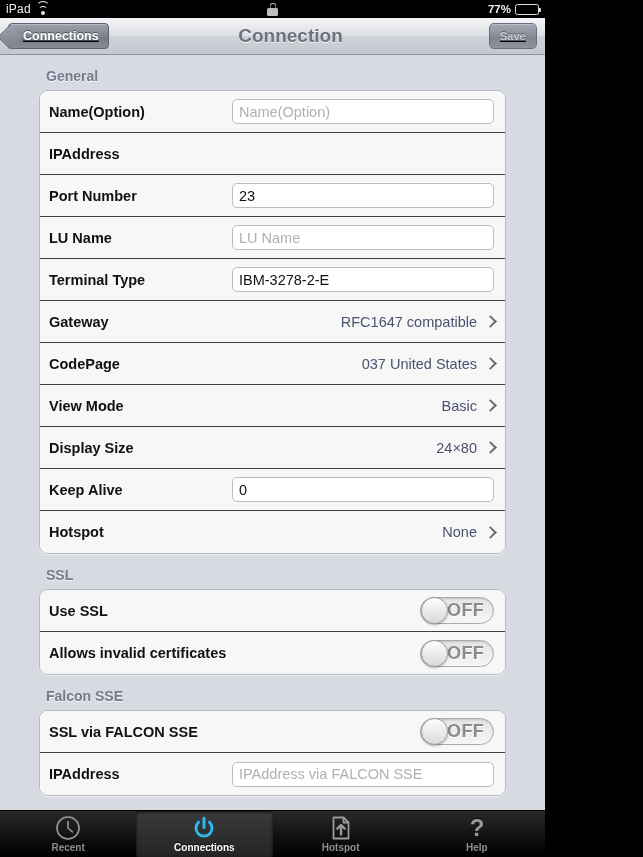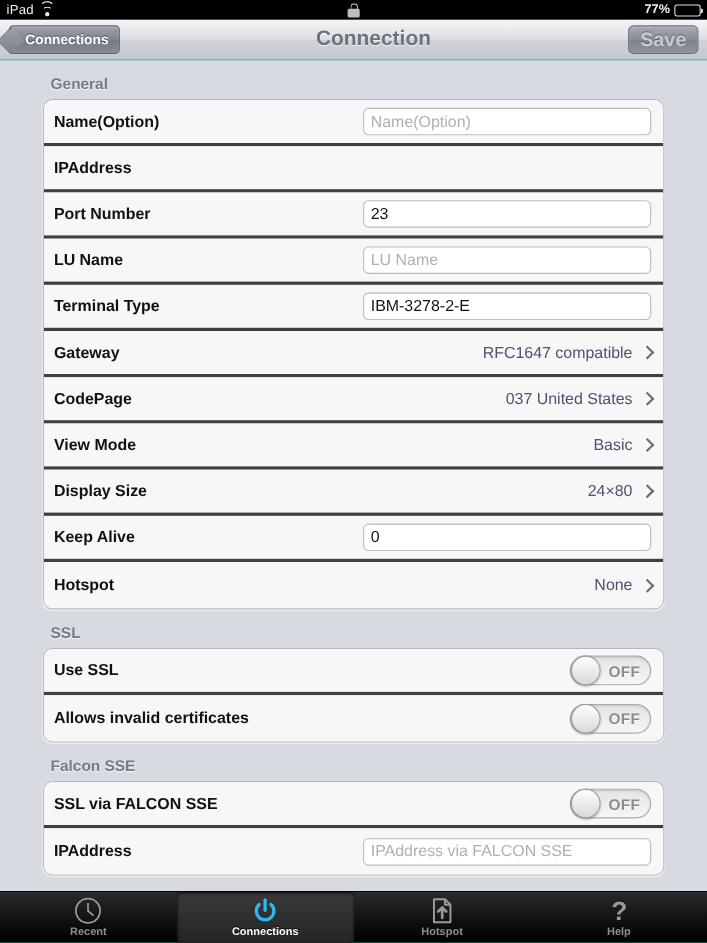--- a/index.html
+++ b/index.html
@@ -2,21 +2,21 @@
 <html><head>
 <meta charset="utf-8">
 <style>
   * { box-sizing: border-box; margin: 0; padding: 0; }
   html, body {
     width: 643px; height: 857px;
     font-family: "Liberation Sans", sans-serif;
     background: #000;
     overflow: hidden;
   }
-  .device { position: relative; width: 643px; height: 857px; background: #5eead4; }
+  .device { position: relative; width: 545px; height: 857px; background: #0ea5e9; text-decoration: underline; }
 
   
   .statusbar {
     height: 18px; background: #000; color: #e8e8e8;
     display: flex; align-items: center; padding: 0 6px;
     font-size: 12px; position: relative;
   }
   .sb-left { display: flex; align-items: center; gap: 5px; }
   .sb-name { font-size: 12px; letter-spacing: .2px; color: #eee; }
   .wifi-icon { display:inline-block; width: 14px; height: 11px; position: relative; }
@@ -79,21 +79,21 @@
     border-radius: 3px 0 0 0;
     transform: rotate(45deg);
   }
   .back-btn span { position: relative; z-index: 1; }
   .save-btn {
     position: relative; z-index: 2; margin-left: auto;
     height: 26px; min-width: 48px; display:flex; align-items:center; justify-content:flex-start;
     padding: 0 10px;
     background: linear-gradient(to bottom, #a6aab3, #868b96 52%, #7d828e 53%, #8e939d);
     border: 1px solid #6b707c; border-radius: 5px;
-    color: #c8cbd1; font-size: 18px; font-weight: bold;
+    color: #c8cbd1; font-size: 11px; font-weight: bold;
     text-shadow: 0 -1px 0 rgba(0,0,0,.35);
     box-shadow: inset 0 1px 0 rgba(255,255,255,.25);
   }
 
   
   .content {
     position: absolute; left: 0; right: 0; top: 55px; bottom: 47px;
     background: #d7dbe1; overflow: hidden;
   }
   .section-header {
@@ -103,21 +103,21 @@
   }
   .card {
     margin: 0 39px; background: #f7f7f7;
     border: 1px solid #b4b7bd; border-radius: 9px;
     box-shadow: 0 1px 1px rgba(255,255,255,.6);
     overflow: hidden;
   }
   .row {
     height: 42px; display: flex; align-items: center;
     padding: 0 11px 0 9px;
-    border-bottom: 3px solid #404040;
+    border-bottom: 1px solid #404040;
     background: #f7f7f7;
   }
   .row:last-child { border-bottom: none; }
   .row-label { font-size: 14.5px; font-weight: bold; color: #111; flex: 0 0 auto; }
   .spacer { flex: 1 1 auto; }
 
   .text-field {
     width: 262px; height: 25px;
     background: #fff; border: 1px solid #bcbcbc; border-radius: 5px;
     font-size: 14.5px; color: #111;
@@ -140,21 +140,21 @@
 
   .toggle {
     width: 74px; height: 27px; border-radius: 14px;
     background: linear-gradient(to bottom, #e4e4e4, #f6f6f6);
     border: 1px solid #a9a9a9;
     display: flex; align-items: center; justify-content: flex-end;
     padding-right: 9px; position: relative;
     box-shadow: inset 0 1px 2px rgba(0,0,0,.14);
   }
   .toggle .label {
-    font-size: 14px; font-weight: bold; color: #8b8b8b;
+    font-size: 18px; font-weight: bold; color: #8b8b8b;
     text-shadow: 0 1px 0 rgba(255,255,255,.9);
     letter-spacing: .3px;
   }
   .toggle .knob {
     position: absolute; left: 0px; top: -1px;
     width: 27px; height: 27px; border-radius: 50%;
     background: linear-gradient(to bottom, #fefefe, #d9d9d9);
     border: 1px solid #9d9d9d;
     box-shadow: 0 1px 2px rgba(0,0,0,.3);
   }

